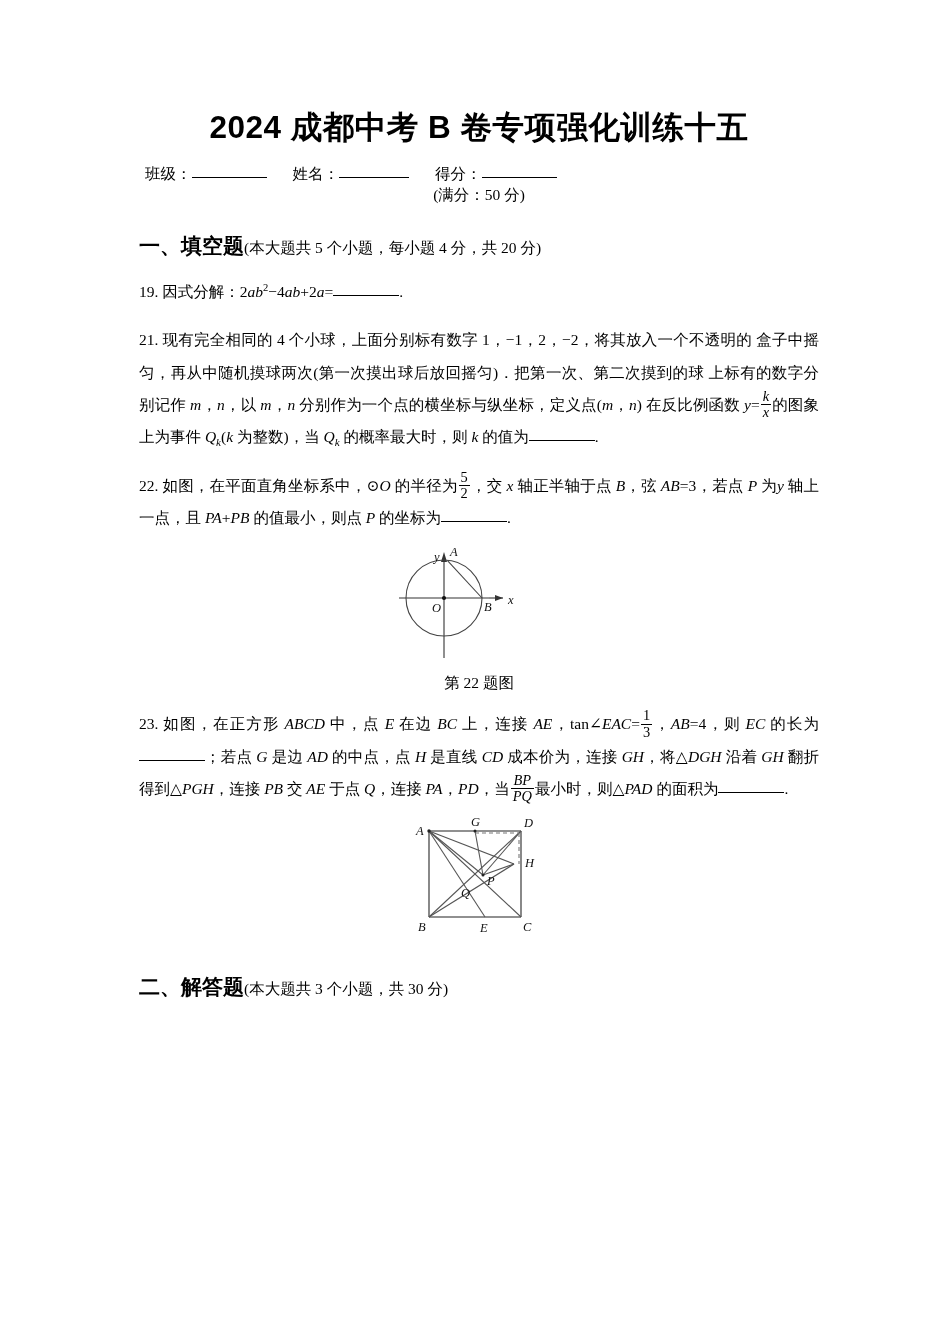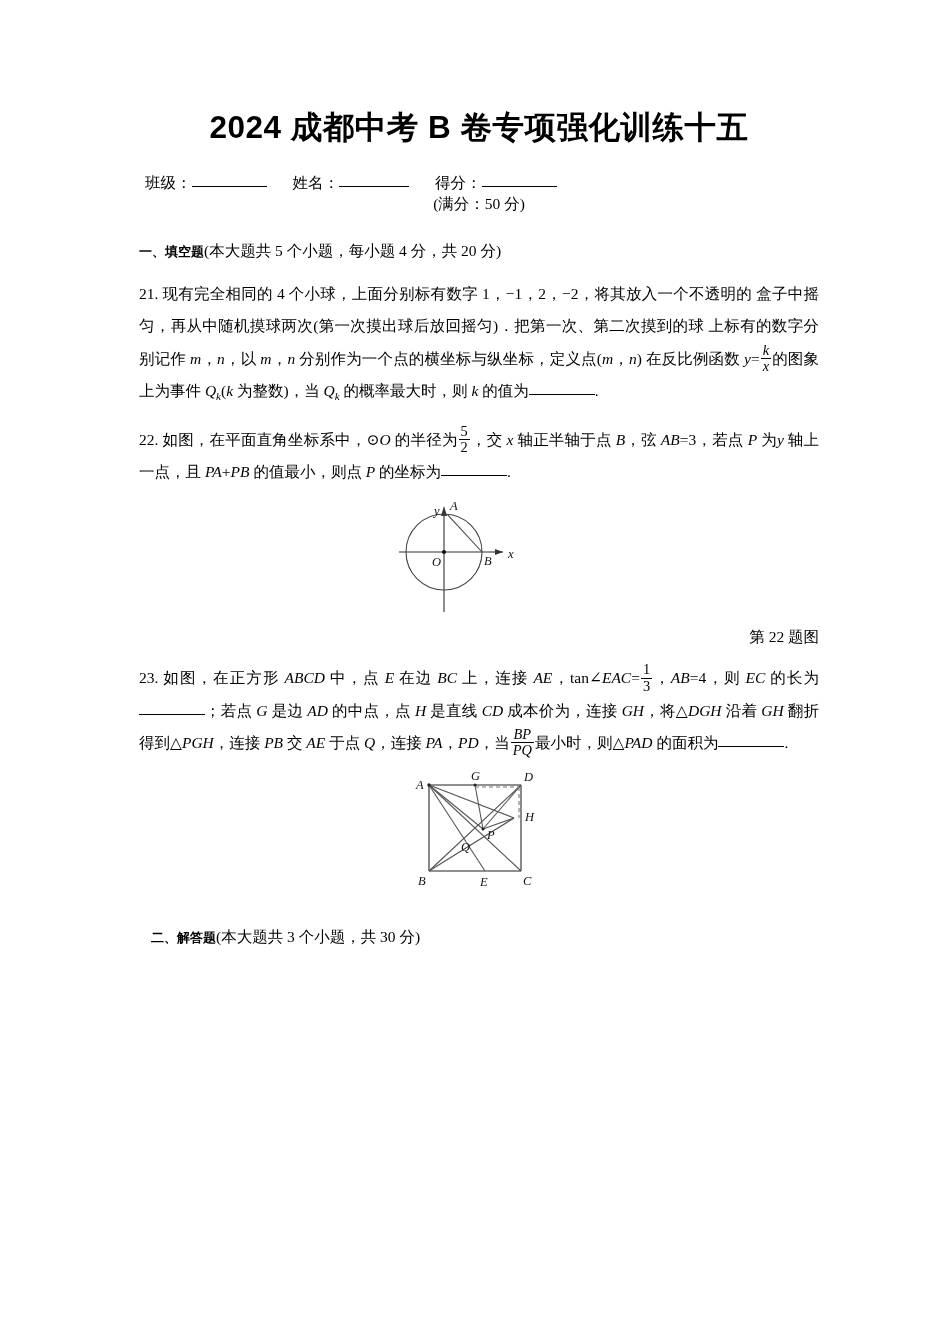--- a/index.html
+++ b/index.html
@@ -38,21 +38,21 @@
     text-align: center;
     margin-top: 108px;
     margin-bottom: 0;
     line-height: 1.25;
     white-space: nowrap;
   }
 
   
   .header-fields {
     font-size: 15.5px;
-    margin-top: 26px;
+    margin-top: 17px;
     margin-left: 6px;
     white-space: nowrap;
   }
   .header-fields .fld { margin-right: 26px; }
   .blank-line {
     display: inline-block;
     border-bottom: 1.1px solid #000;
     vertical-align: 1px;
   }
   .bl-75 { width: 75px; }
@@ -65,21 +65,21 @@
 
   
   .section-head {
     font-size: 15.5px;
     margin-top: 26px;
     white-space: nowrap;
   }
   .section-head .sh-bold {
     font-family: "Liberation Sans", "DejaVu Sans", sans-serif;
     font-weight: bold;
-    font-size: 13px;
+    font-size: 21px;
   }
 
   
   .q {
     font-size: 15.5px;
     line-height: 2.07;
     margin-top: 16px;
     text-align: justify;
     text-justify: inter-ideograph;
   }
@@ -116,21 +116,21 @@
     border-top: 1.05px solid #000;
   }
   .frac.ital .num, .frac.ital .den { font-style: italic; }
 
   
   .figure {
     text-align: center;
     margin-top: 6px;
   }
   .fig-caption {
-    text-align: right;
+    text-align: center;
     font-size: 15.5px;
     margin-top: 4px;
   }
   svg { display: inline-block; }
   .lbl {
     font-family: "Liberation Serif", "DejaVu Serif", serif;
     font-style: italic;
     font-size: 12.5px;
     fill: #111;
   }
@@ -146,20 +146,24 @@
     <div class="header-fields">
       <span class="fld"><span>班级：</span><span class="blank-line bl-75"></span></span><span class="fld"><span>姓名：</span><span class="blank-line bl-70"></span></span><span class="fld"><span>得分：</span><span class="blank-line bl-75"></span></span>
     </div>
 
     <div class="fullscore">(满分：50 分)</div>
 
     <div class="section-head">
       <span class="sh-bold">一、填空题</span><span>(本大题共 5 个小题，每小题 4 分，共 20 分)</span>
     </div>
 
+    <div class="q">
+      <span class="qnum">19.</span>
+      <span>因式分解：2</span><em>ab</em><sup class="exp">2</sup><span>−4</span><em>ab</em><span>+2</span><em>a</em><span>=</span><span class="ans-blank"></span><span>.</span>
+    </div>
 
 
     <div class="q">
       <span class="qnum">21.</span>
       <span>现有完全相同的 4 个小球，上面分别标有数字 1，−1，2，−2，将其放入一个不透明的</span>
       <span>盒子中摇匀，再从中随机摸球两次(第一次摸出球后放回摇匀)．把第一次、第二次摸到的球</span>
       <span>上标有的数字分别记作 </span><em>m</em><span>，</span><em>n</em><span>，以 </span><em>m</em><span>，</span><em>n</em><span> 分别作为一个点的横坐标与纵坐标，定义点(</span><em>m</em><span>，</span><em>n</em><span>)</span>
       <span>在反比例函数 </span><em>y</em><span>=</span><span class="frac ital"><span class="num">k</span><span class="den">x</span></span><span>的图象上为事件 </span><em>Q</em><sub style="font-style:italic;font-size:0.72em;">k</sub><span>(</span><em>k</em><span> 为整数)，当 </span><em>Q</em><sub style="font-style:italic;font-size:0.72em;">k</sub><span> 的概率最大时，则 </span><em>k</em><span> 的值为</span><span class="ans-blank"></span><span>.</span>
     </div>
 
@@ -240,19 +244,19 @@
         <text class="lbl" x="145" y="12">D</text>
         <text class="lbl" x="146" y="52">H</text>
         <text class="lbl" x="108" y="70">P</text>
         <text class="lbl" x="82" y="82">Q</text>
         <text class="lbl" x="39" y="116">B</text>
         <text class="lbl" x="101" y="117">E</text>
         <text class="lbl" x="144" y="116">C</text>
       </svg>
     </div>
 
-    <div class="section-head" style="margin-top:22px;margin-left:12px;">
+    <div class="section-head" style="margin-top:22px;">
       <span class="sh-bold">二、解答题</span><span>(本大题共 3 个小题，共 30 分)</span>
     </div>
 
 
   </div>
 </div>
 
 </body></html>

